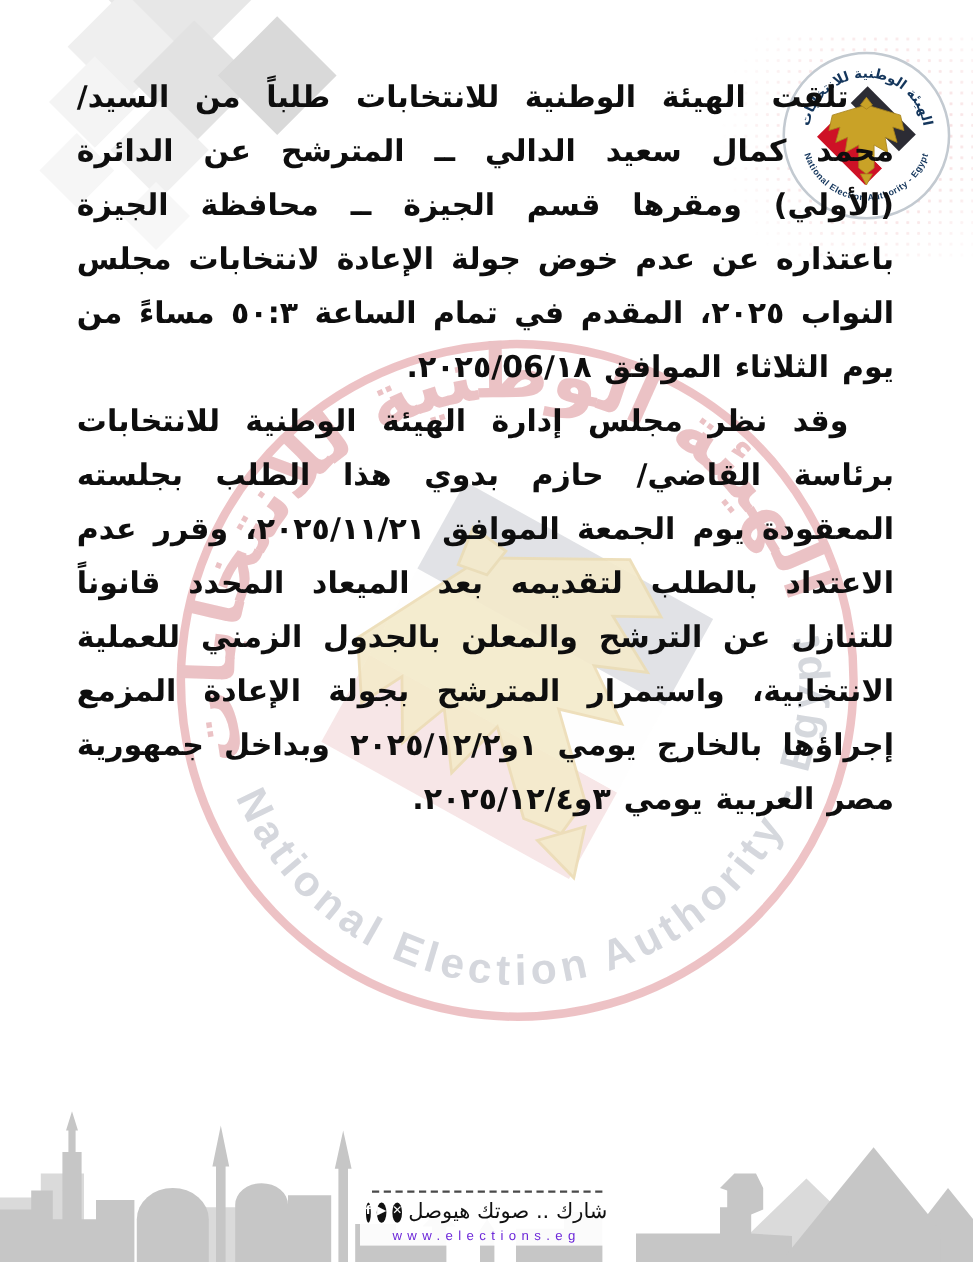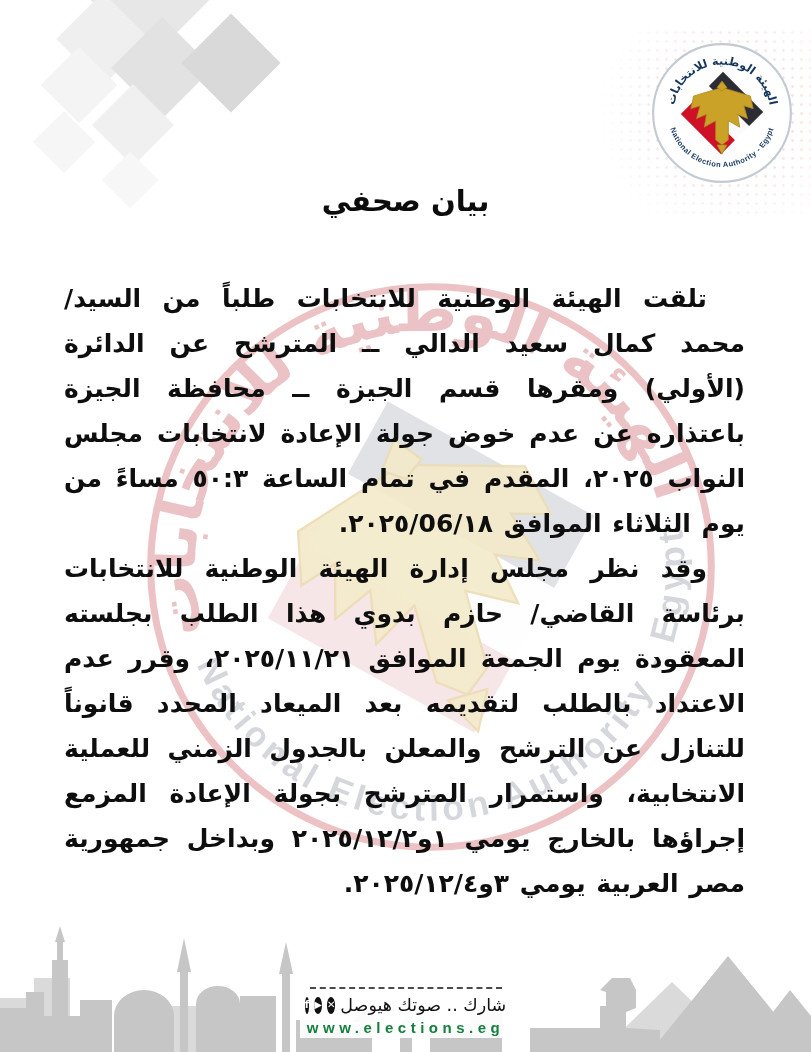--- a/index.html
+++ b/index.html
@@ -29,22 +29,22 @@
   .footer{position:absolute;left:0;bottom:0;width:811px;height:132px;z-index:2;}
   .skyline{position:absolute;left:0;bottom:0;width:811px;height:132px;}
   .footer-center{position:absolute;left:50%;bottom:14px;transform:translateX(-50%);
      width:200px;text-align:center;z-index:4;background:rgba(255,255,255,.92);padding:2px 6px;}
   .dashed-rule{border:0;border-top:2px dashed #4a4a4a;width:192px;margin:0 auto 6px auto;}
   .tagline-row{direction:rtl;display:flex;align-items:center;justify-content:center;gap:5px;}
   .tagline{font-size:17.5px;font-weight:normal;color:#111;white-space:nowrap;}
   .sicon{width:17px;height:17px;border-radius:50%;background:#111;color:#fff;display:inline-flex;
      align-items:center;justify-content:center;font-size:10px;font-weight:bold;
      font-family:"DejaVu Sans",sans-serif;line-height:1;}
-  .site-url{margin-top:4px;font-family:"Liberation Sans",sans-serif;font-weight:bold;
-     font-size:15px;letter-spacing:4.5px;color:#15803d;white-space:nowrap;}
+  .site-url{margin-top:4px;font-family:"Liberation Sans",sans-serif;font-weight:normal;
+     font-size:11px;letter-spacing:4.5px;color:#6d28d9;white-space:nowrap;}
 </style>
 </head>
 <body>
 
 <div class="page">
 
   <div class="corner-pattern">
     <div class="diamond" style="left:108px;top:-42px;width:84px;height:84px;background:#e7e7e7;"></div>
     <div class="diamond" style="left:70px;top:6px;width:66px;height:66px;background:#efefef;"></div>
     <div class="diamond" style="left:126px;top:32px;width:72px;height:72px;background:#e2e2e2;"></div>
@@ -102,21 +102,20 @@
       </g>
       <text font-family="DejaVu Sans, sans-serif" font-size="21" font-weight="bold" fill="#db9196" direction="rtl">
         <textPath href="#arcTopW" startOffset="50%" text-anchor="middle">الهيئة الوطنية للانتخابات</textPath>
       </text>
       <text font-family="Liberation Sans, sans-serif" font-size="12" font-weight="bold" fill="#b3b8c2" letter-spacing="1.5">
         <textPath href="#arcBotW" startOffset="50%" text-anchor="middle">National Election Authority - Egypt</textPath>
       </text>
     </svg>
   </div>
 
-  <h1 class="doc-title">بيان صحفي</h1>
 
   <div class="doc-body">
     <p>تلقت الهيئة الوطنية للانتخابات طلباً من السيد/ محمد كمال سعيد الدالي ــ المترشح عن الدائرة (الأولي) ومقرها قسم الجيزة ــ محافظة الجيزة باعتذاره عن عدم خوض جولة الإعادة لانتخابات مجلس النواب ٢٠٢٥، المقدم في تمام الساعة ٥٠:٣ مساءً من يوم الثلاثاء الموافق ٢٠٢٥/06/١٨.</p>
     <p>وقد نظر مجلس إدارة الهيئة الوطنية للانتخابات برئاسة القاضي/ حازم بدوي هذا الطلب بجلسته المعقودة يوم الجمعة الموافق ٢٠٢٥/١١/٢١، وقرر عدم الاعتداد بالطلب لتقديمه بعد الميعاد المحدد قانوناً للتنازل عن الترشح والمعلن بالجدول الزمني للعملية الانتخابية، واستمرار المترشح بجولة الإعادة المزمع إجراؤها بالخارج يومي ١و٢٠٢٥/١٢/٢ وبداخل جمهورية مصر العربية يومي ٣و٢٠٢٥/١٢/٤.</p>
   </div>
 
   <div class="footer">
     <svg class="skyline" viewBox="0 0 811 132">
 
       <g fill="#dadada">

